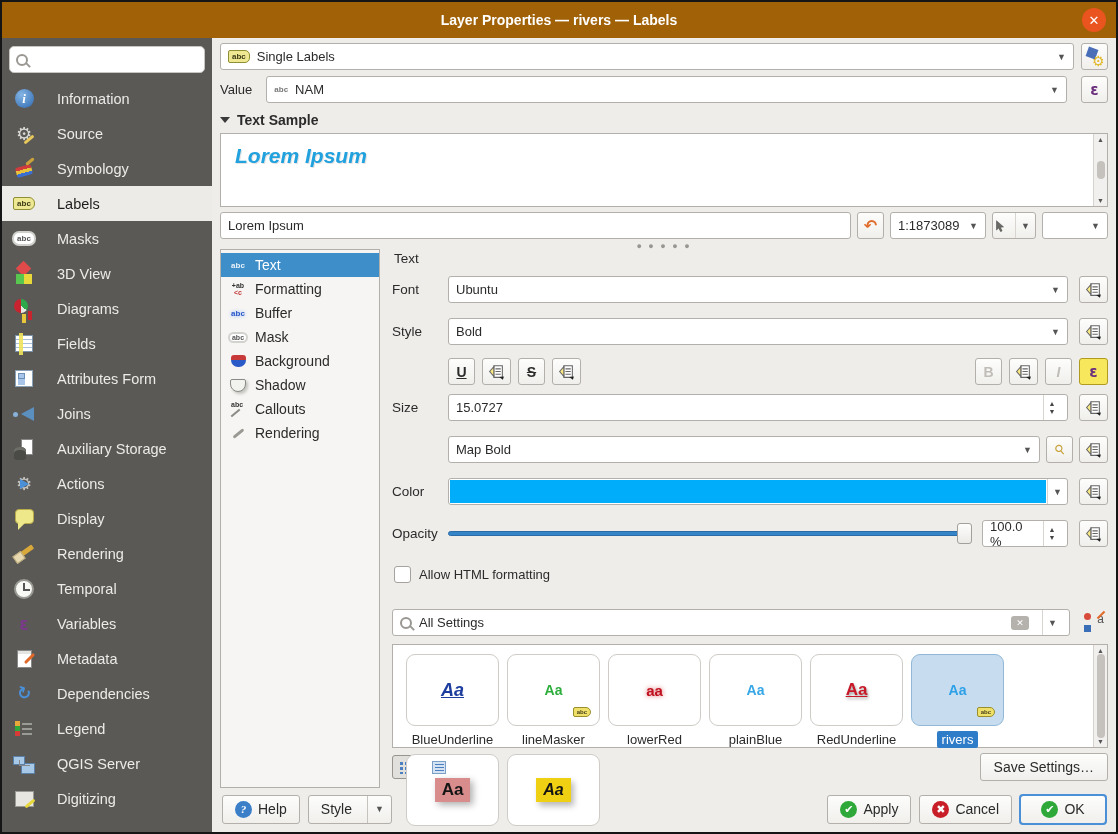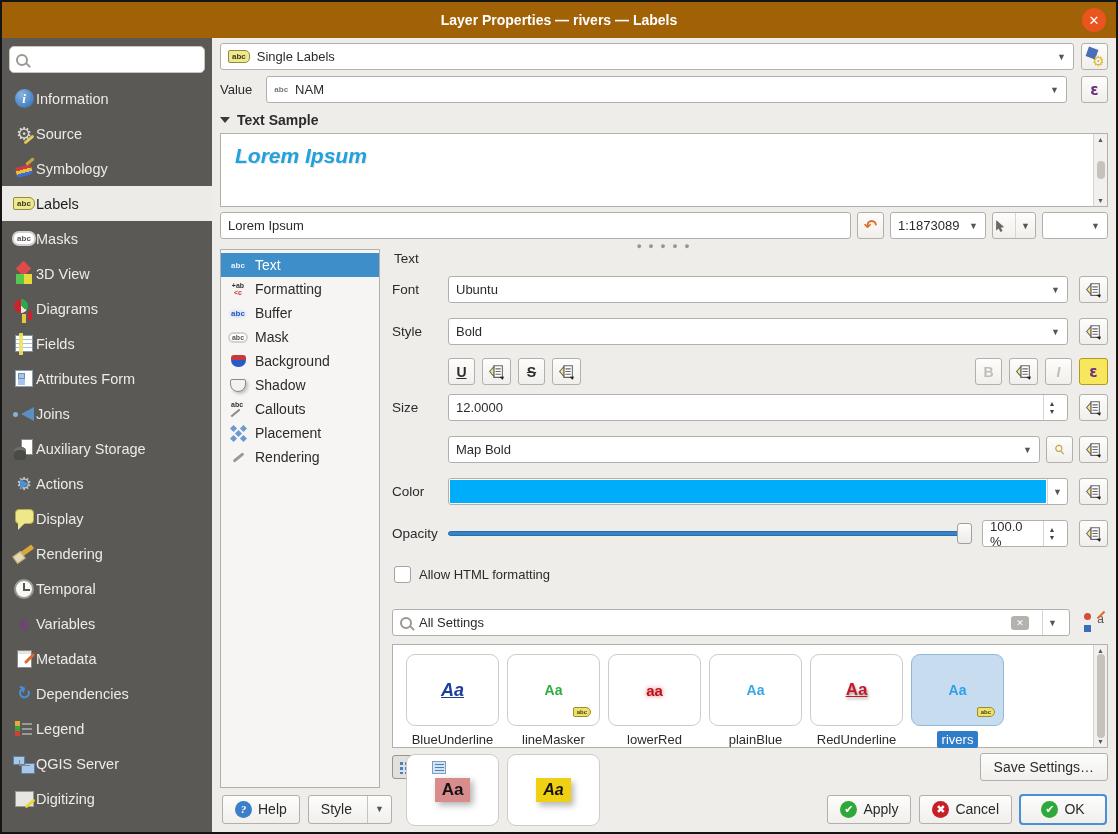--- a/index.html
+++ b/index.html
@@ -10,21 +10,21 @@
 .titlebar .title{color:#fff;font-weight:bold;font-size:14px}
 .close-btn{position:absolute;right:10px;top:6px;width:24px;height:24px;border-radius:50%;background:#e9541f;color:#fff;display:flex;align-items:center;justify-content:center;font-size:13px;font-weight:bold;cursor:pointer}
 
 .content{flex:1;display:flex;min-height:0}
 .sidebar{width:210px;flex:none;background:#5b5955;display:flex;flex-direction:column;padding-top:6px}
 .side-search{margin:2px 7px 8px 7px;height:27px;border:1px solid #c9c6c2;border-radius:5px;background:#fff;display:flex;align-items:center;padding:0 6px;gap:5px}
 .side-search input{border:none;outline:none;flex:1;font:13px "Liberation Sans",sans-serif;background:transparent}
 .mag{width:12px;height:12px;border:2px solid #9a9792;border-radius:50%;position:relative;flex:none}
 .mag::after{content:"";position:absolute;width:6px;height:2px;background:#9a9792;transform:rotate(45deg);right:-5px;bottom:-2px}
 .side-list{flex:1;overflow:hidden}
-.side-item{height:35px;display:flex;align-items:center;gap:0;padding-left:10px;color:#ecebe9;font-size:14.5px;cursor:pointer}
+.side-item{height:35px;display:flex;align-items:center;gap:21px;padding-left:10px;color:#ecebe9;font-size:14.5px;cursor:pointer}
 .side-item.selected{background:#edebe8;color:#1c1c1c}
 .lbl{white-space:nowrap}
 
 .combo,.tbox{background:#fff;border:1px solid #b3b0ab;border-radius:3px;height:27px;display:flex;align-items:center;padding:0 7px;gap:7px;min-width:0}
 .combo .arrow{margin-left:auto;color:#555;font-size:9px;flex:none}
 .sep-arrow{margin-left:auto;border-left:1px solid #d8d5d1;height:100%;display:flex;align-items:center;padding:0 5px;color:#555;font-size:9px}
 .btn{border:1px solid #b3b0ab;border-radius:3px;background:linear-gradient(#fdfdfc,#f0efec);display:flex;align-items:center;justify-content:center;cursor:pointer}
 .sq{width:27px;height:27px;flex:none}
 .spin{margin-left:auto;border-left:1px solid #d8d5d1;height:100%;width:17px;display:flex;flex-direction:column;align-items:center;justify-content:center;color:#444;font-size:7px;line-height:8px;flex:none}
 .ddsvg{width:19px;height:17px}
@@ -401,24 +401,20 @@
             <div class="tab">
               <span class="icn icn16 t-shadow"></span>
               <span>Shadow</span>
             </div>
 
             <div class="tab">
               <span class="icn icn16 t-callouts"></span>
               <span>Callouts</span>
             </div>
 
-            <div class="tab">
-              <span class="icn icn16 t-placement"></span>
-              <span>Placement</span>
-            </div>
 
             <div class="tab">
               <span class="icn icn16 t-render"></span>
               <span>Rendering</span>
             </div>
           </div>
 
         <div class="panel">
           <div class="group-title">Text</div>
 
@@ -493,21 +489,21 @@
                 <span class="dis i-ltr">I</span>
               </div>
             <div class="btn ddbtn active" style="margin-left:0;margin-right:0">
               <span class="eps">ε</span>
             </div>
           </div>
 
           <div class="frow">
             <span class="flabel">Size</span>
             <div class="combo grow">
-              <span>12.0000</span>
+              <span>15.0727</span>
               <span class="spin">
                   <span>▲</span>
                   <span>▼</span>
                 </span>
             </div>
             <div class="btn ddbtn">
               <svg class="ddsvg" viewBox="0 0 16 16">
                   <path d="M5.5 2.5h8v11h-8z" fill="#fff" stroke="#666"></path>
                   <path d="M1.5 8l4-4.5v9z" fill="#fbe983" stroke="#666"></path>
                   <path d="M7 5.5h5M7 8h5M7 10.5h5" stroke="#666"></path>

